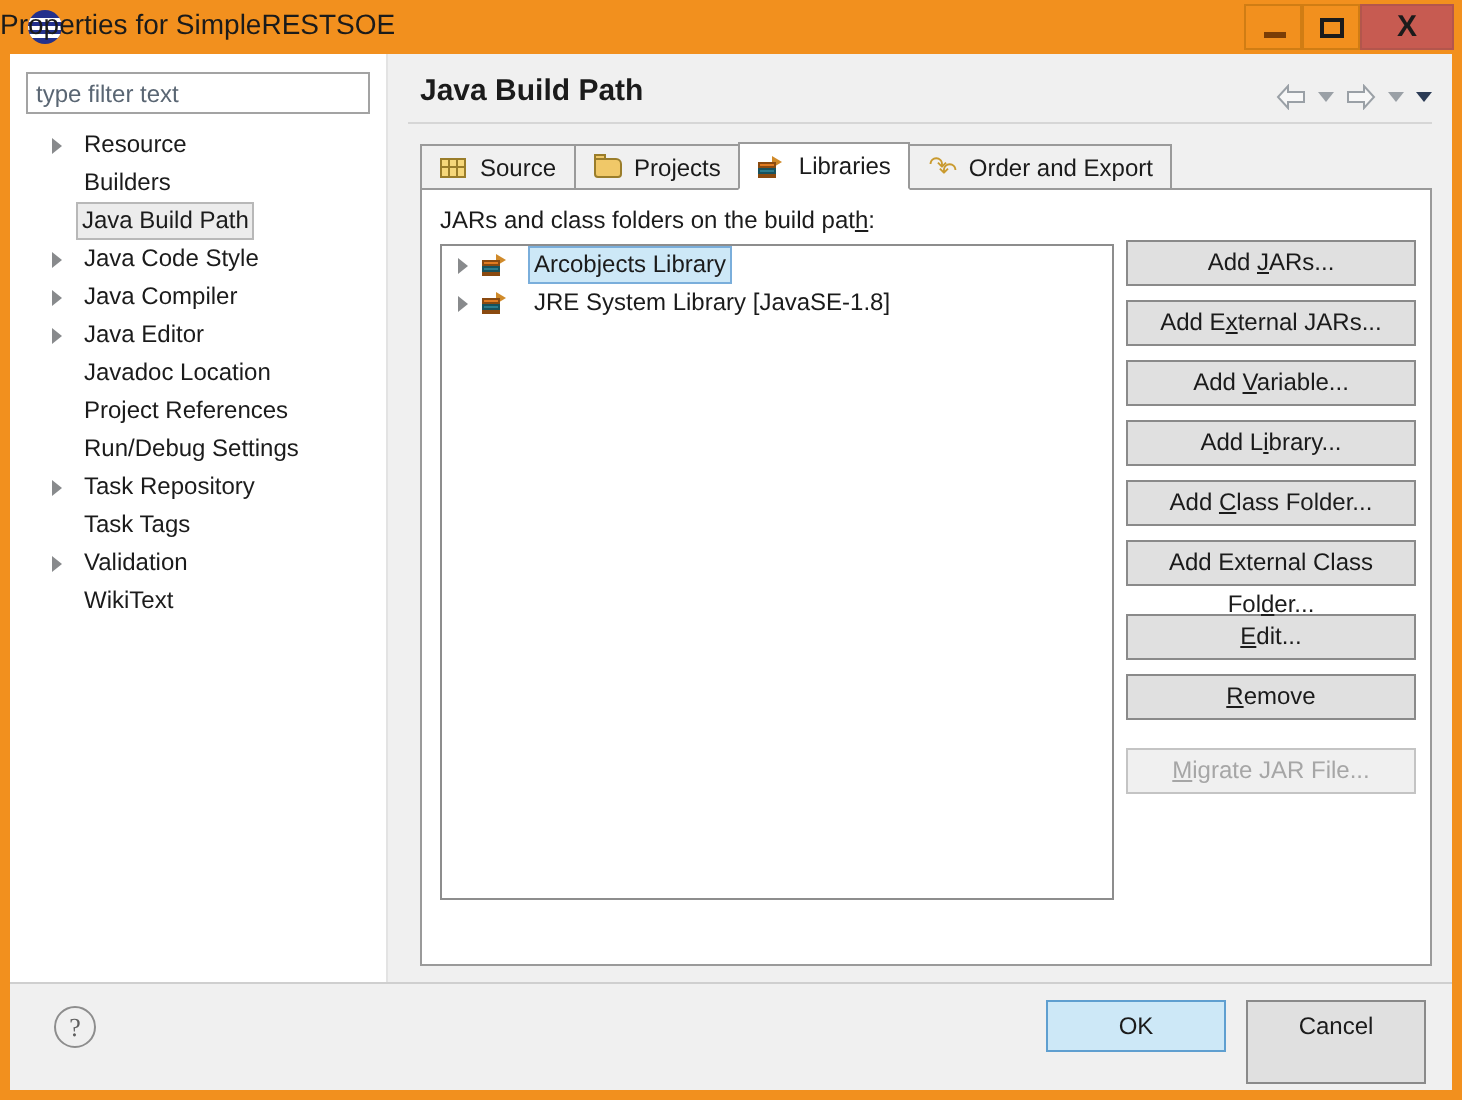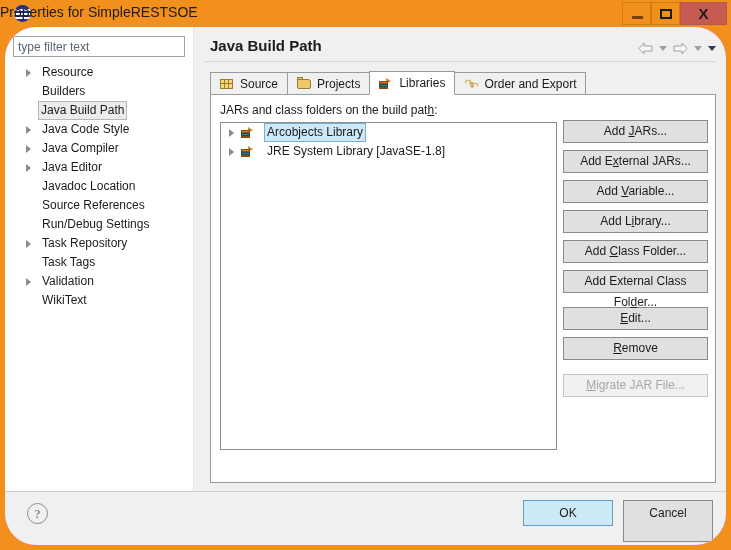--- a/index.html
+++ b/index.html
@@ -81,21 +81,20 @@
     font-family: "Liberation Sans", sans-serif;
   }
   
   #dialog {
     position: absolute;
     left: 5px; top: 27px;
     width: 721px; height: 518px;
     background: #d946ef;
     box-sizing: border-box;
     overflow: hidden;
-    border-radius: 31px;
   }
   
   #left-pane {
     position: absolute;
     left: 0; top: 0;
     width: 189px; height: 464px;
     background: #ffffff;
     border-right: 1px solid #e3e3e3;
     box-sizing: border-box;
   }
@@ -423,21 +422,21 @@
     <div id="left-pane">
       <input id="filter-input" type="text" placeholder="type filter text" style="">
       <div id="nav-tree">
           <div class="nav-item"><span class="twisty"></span><span class="label">Resource</span></div>
           <div class="nav-item"><span class="label">Builders</span></div>
           <div class="nav-item selected"><span class="label">Java Build Path</span></div>
           <div class="nav-item"><span class="twisty"></span><span class="label">Java Code Style</span></div>
           <div class="nav-item"><span class="twisty"></span><span class="label">Java Compiler</span></div>
           <div class="nav-item"><span class="twisty"></span><span class="label">Java Editor</span></div>
           <div class="nav-item"><span class="label">Javadoc Location</span></div>
-          <div class="nav-item"><span class="label">Source References</span></div>
+          <div class="nav-item"><span class="label">Project References</span></div>
           <div class="nav-item"><span class="label">Run/Debug Settings</span></div>
           <div class="nav-item"><span class="twisty"></span><span class="label">Task Repository</span></div>
           <div class="nav-item"><span class="label">Task Tags</span></div>
           <div class="nav-item"><span class="twisty"></span><span class="label">Validation</span></div>
           <div class="nav-item"><span class="label">WikiText</span></div>
         </div>
     </div>
 
     <div id="right-pane">
       <div id="page-title">Java Build Path</div>

